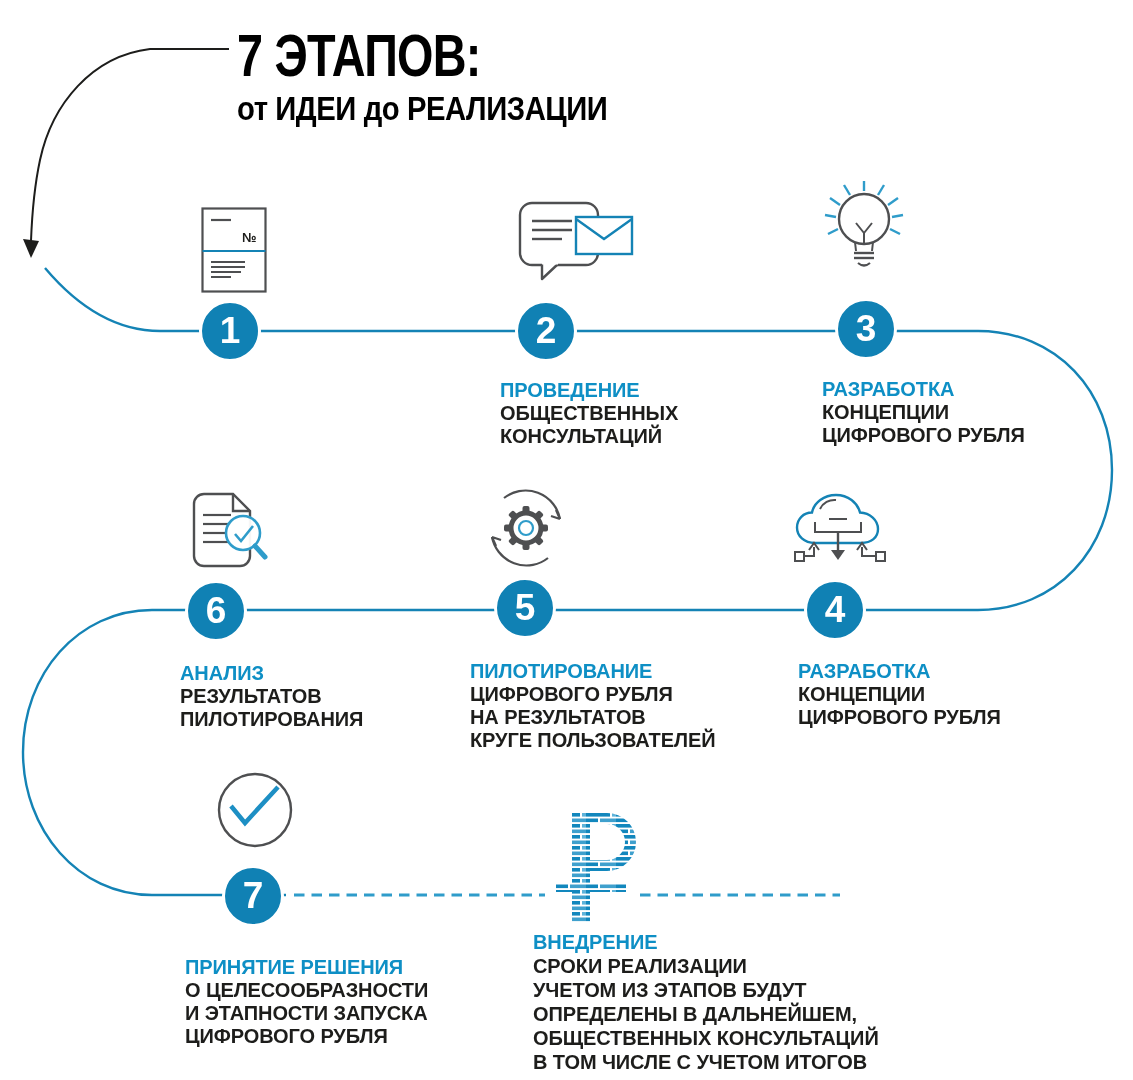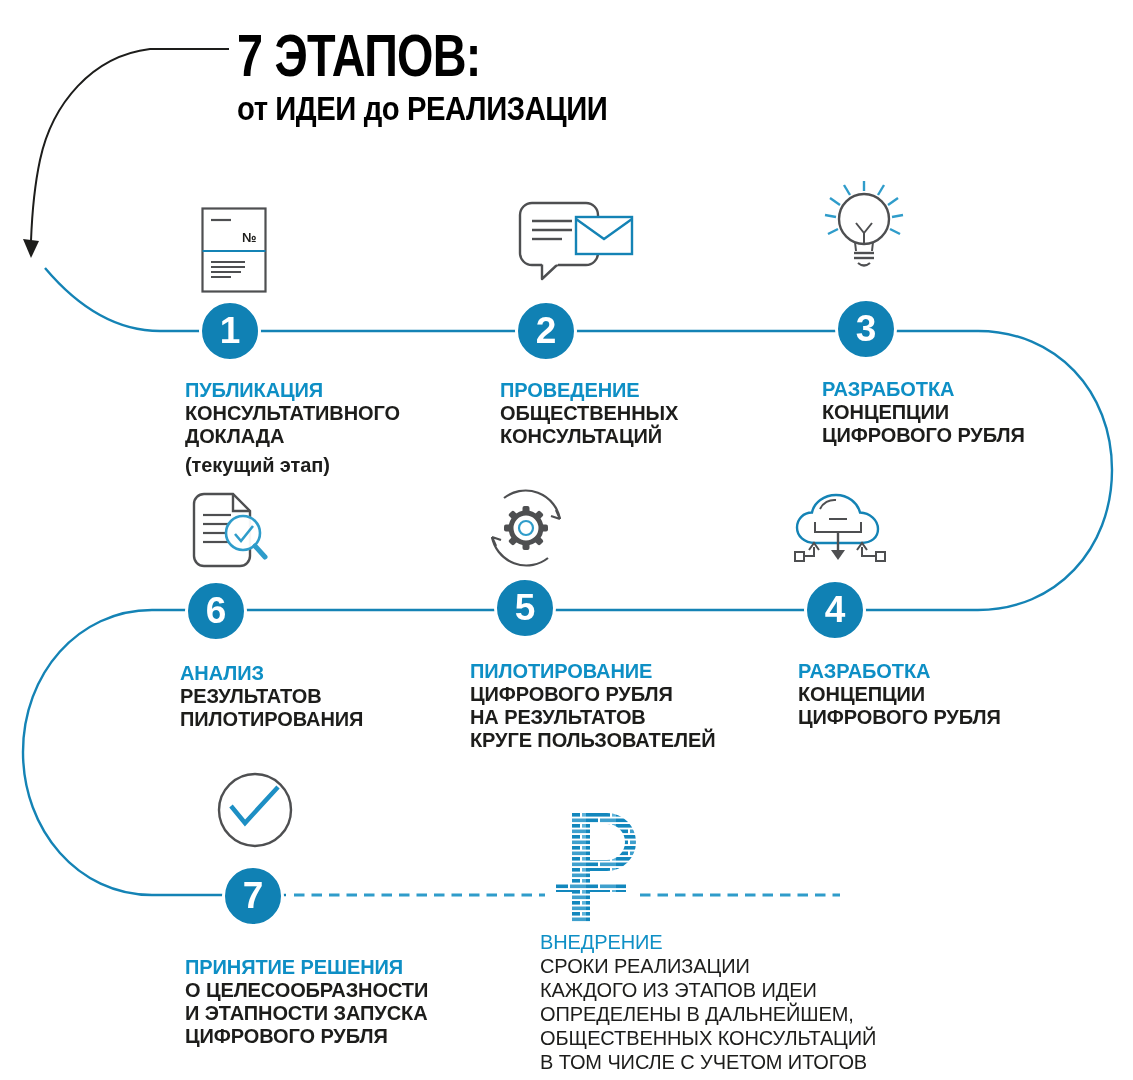--- a/index.html
+++ b/index.html
@@ -20,22 +20,22 @@
   .c4{left:804px;top:579px}.c5{left:494px;top:577px}.c6{left:185px;top:580px}
   .c7{left:222px;top:865px}
   
   .stage{position:absolute;z-index:2;font-weight:700;color:#1d1d1b;font-size:20px;line-height:23px;
          letter-spacing:-.1px;white-space:nowrap;}
   .stage .h{color:#0e8fc5;}
   .stage .note{margin-top:6px;font-weight:700;}
   .s1{left:185px;top:379px}.s2{left:500px;top:379px}.s3{left:822px;top:378px}
   .s4{left:798px;top:660px}.s5{left:470px;top:660px}.s6{left:180px;top:662px}
   .s7{left:185px;top:956px}
-  .impl{position:absolute;left:533px;top:930px;z-index:2;font-weight:400;color:#1d1d1b;
-        font-size:20px;line-height:24px;letter-spacing:-.1px;white-space:nowrap;margin-left:7px;}
+  .impl{position:absolute;left:533px;top:930px;z-index:2;font-weight:700;color:#1d1d1b;
+        font-size:20px;line-height:24px;letter-spacing:-.1px;white-space:nowrap;}
   .impl .h{color:#0e8fc5;}
   .icon{position:absolute;z-index:1;}
 </style>
 </head>
 <body>
 
 <div id="canvas">
 
   <svg id="flow" width="1133" height="1080" viewBox="0 0 1133 1080">
 
@@ -160,26 +160,20 @@
   </svg>
 
   <div class="circle c1">1</div>
   <div class="circle c2">2</div>
   <div class="circle c3">3</div>
   <div class="circle c4">4</div>
   <div class="circle c5">5</div>
   <div class="circle c6">6</div>
   <div class="circle c7">7</div>
 
-  <div class="stage s1">
-    <div class="h">ПУБЛИКАЦИЯ</div>
-    <div>КОНСУЛЬТАТИВНОГО</div>
-    <div>ДОКЛАДА</div>
-    <div class="note">(текущий этап)</div>
-  </div>
 
   <div class="stage s2">
     <div class="h">ПРОВЕДЕНИЕ</div>
     <div>ОБЩЕСТВЕННЫХ</div>
     <div>КОНСУЛЬТАЦИЙ</div>
   </div>
 
   <div class="stage s3">
     <div class="h">РАЗРАБОТКА</div>
     <div>КОНЦЕПЦИИ</div>
@@ -208,19 +202,19 @@
   <div class="stage s7">
     <div class="h">ПРИНЯТИЕ РЕШЕНИЯ</div>
     <div>О ЦЕЛЕСООБРАЗНОСТИ</div>
     <div>И ЭТАПНОСТИ ЗАПУСКА</div>
     <div>ЦИФРОВОГО РУБЛЯ</div>
   </div>
 
   <div class="impl">
     <div class="h">ВНЕДРЕНИЕ</div>
     <div>СРОКИ РЕАЛИЗАЦИИ</div>
-    <div>КАЖДОГО ИЗ ЭТАПОВ ИДЕИ</div>
+    <div>УЧЕТОМ ИЗ ЭТАПОВ БУДУТ</div>
     <div>ОПРЕДЕЛЕНЫ В ДАЛЬНЕЙШЕМ,</div>
     <div>ОБЩЕСТВЕННЫХ КОНСУЛЬТАЦИЙ</div>
     <div>В ТОМ ЧИСЛЕ С УЧЕТОМ ИТОГОВ</div>
   </div>
 
 </div>
 
 </body></html>

